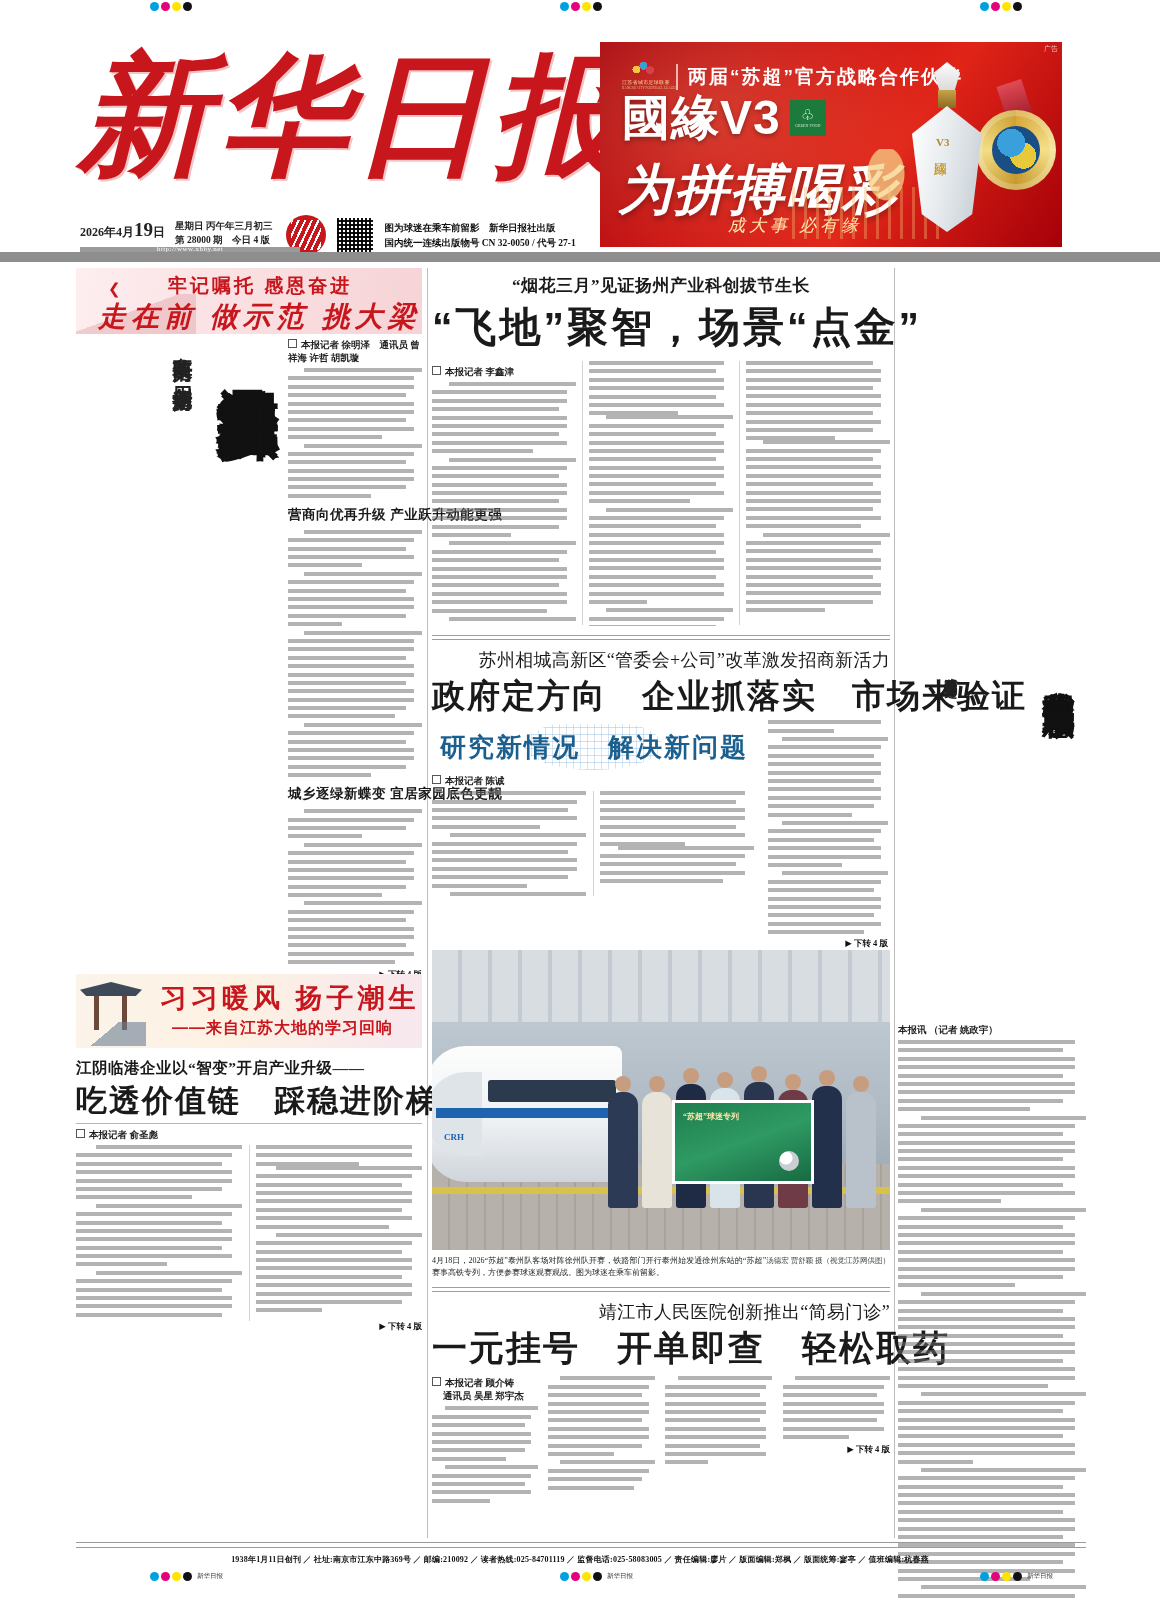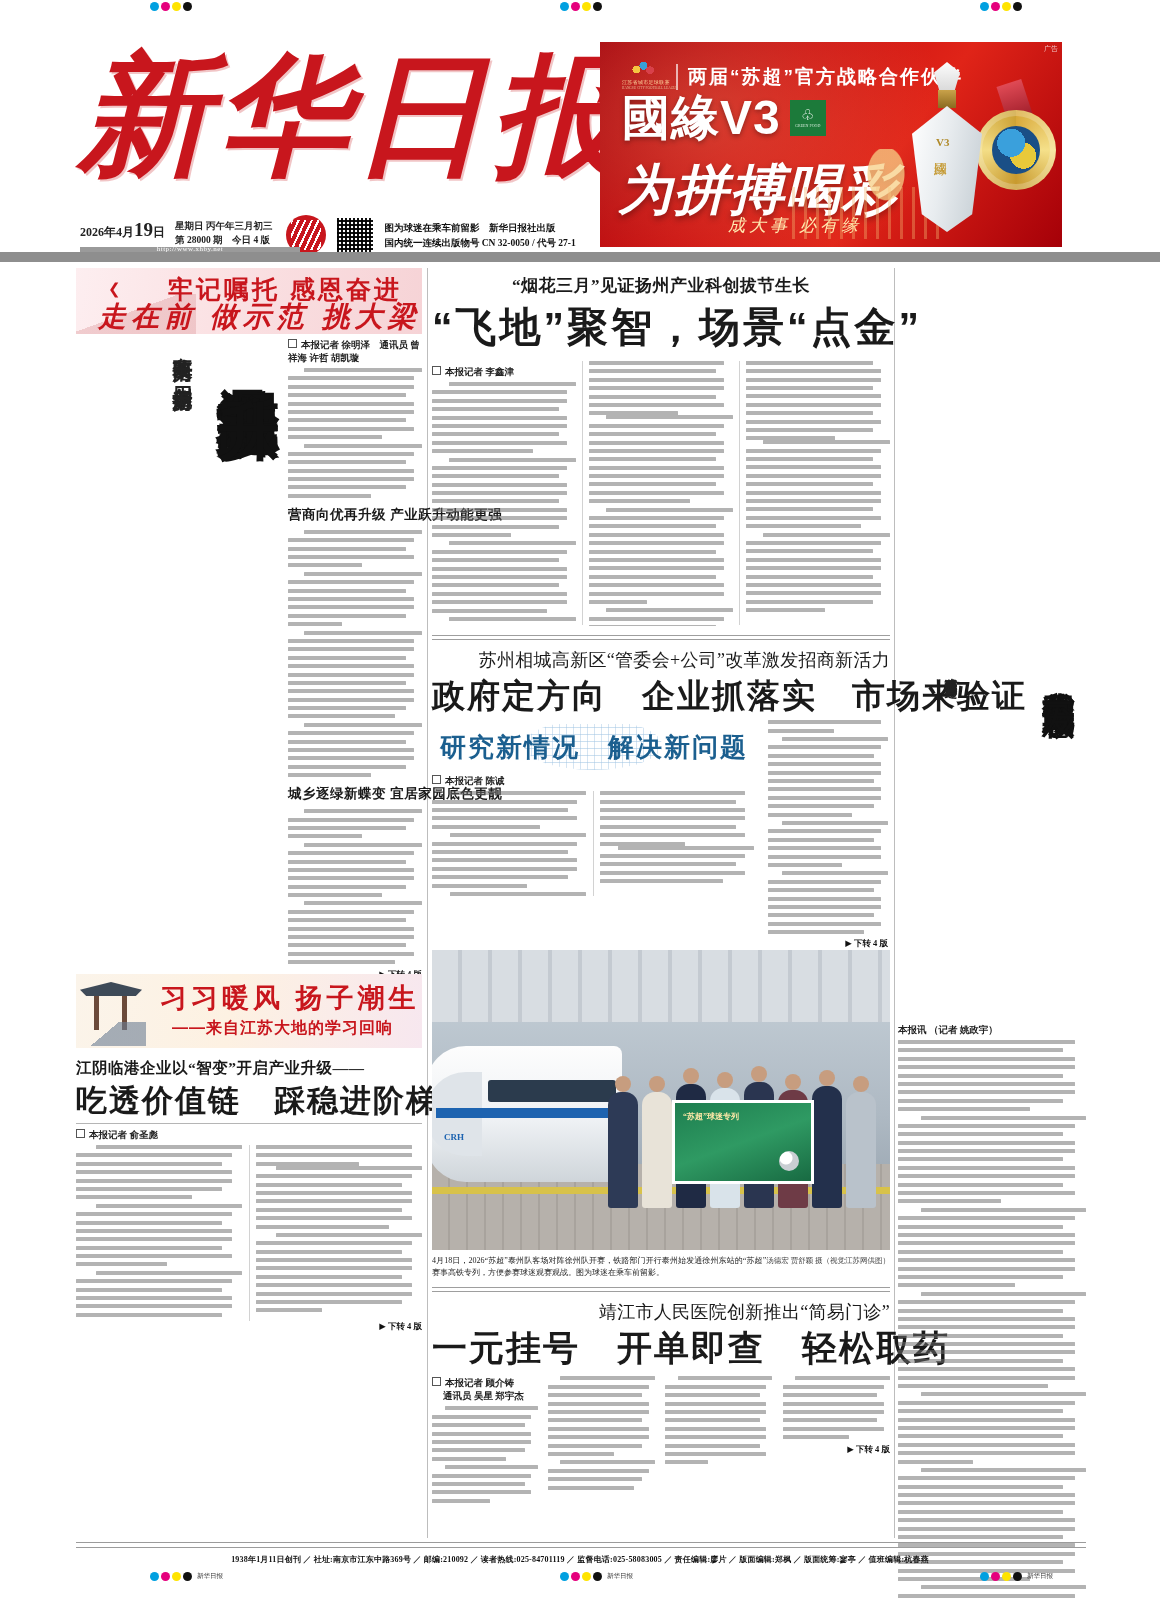--- a/index.html
+++ b/index.html
@@ -118,21 +118,21 @@
   .tx i.s94{width:94%}.tx i.s40{width:40%}.tx i.s62{width:62%}.tx i.ind{margin-left:12%;width:88%}
 
   .subhead{font-size:13.5px;font-weight:bold;text-align:center;margin:8px 0 6px;
       letter-spacing:.5px;white-space:nowrap;font-family:"Liberation Sans",sans-serif;}
 
   
   .banner1{position:relative;width:346px;height:66px;overflow:hidden;
       background:linear-gradient(100deg,#fdeef0 0%,#fbe2e4 40%,#f6d3d6 100%);}
   .banner1 .mtn{position:absolute;left:0;bottom:0;width:120px;height:40px;opacity:.45;
       background:linear-gradient(160deg,transparent 45%,#e1a3a6 45%);}
-  .banner1 .l1{position:absolute;left:92px;top:5px;font-size:25px;font-weight:bold;color:#c8161d;
+  .banner1 .l1{position:absolute;left:92px;top:5px;font-size:19px;font-weight:bold;color:#c8161d;
       letter-spacing:3px;white-space:nowrap;font-family:"Liberation Sans",sans-serif;}
   .banner1 .l2{position:absolute;left:22px;top:30px;font-size:28px;font-weight:bold;color:#c8161d;
       letter-spacing:5px;white-space:nowrap;font-style:italic;font-family:"Liberation Sans",sans-serif;}
   .banner1 .qm{position:absolute;left:32px;top:12px;font-size:15px;color:#c8161d;}
 
   
   .vhead-wrap{position:relative;width:346px;height:640px;}
   .vhead-main{position:absolute;left:118px;top:4px;width:86px;
       writing-mode:vertical-rl;text-orientation:upright;
       font-size:62px;line-height:64px;font-weight:bold;letter-spacing:1px;

